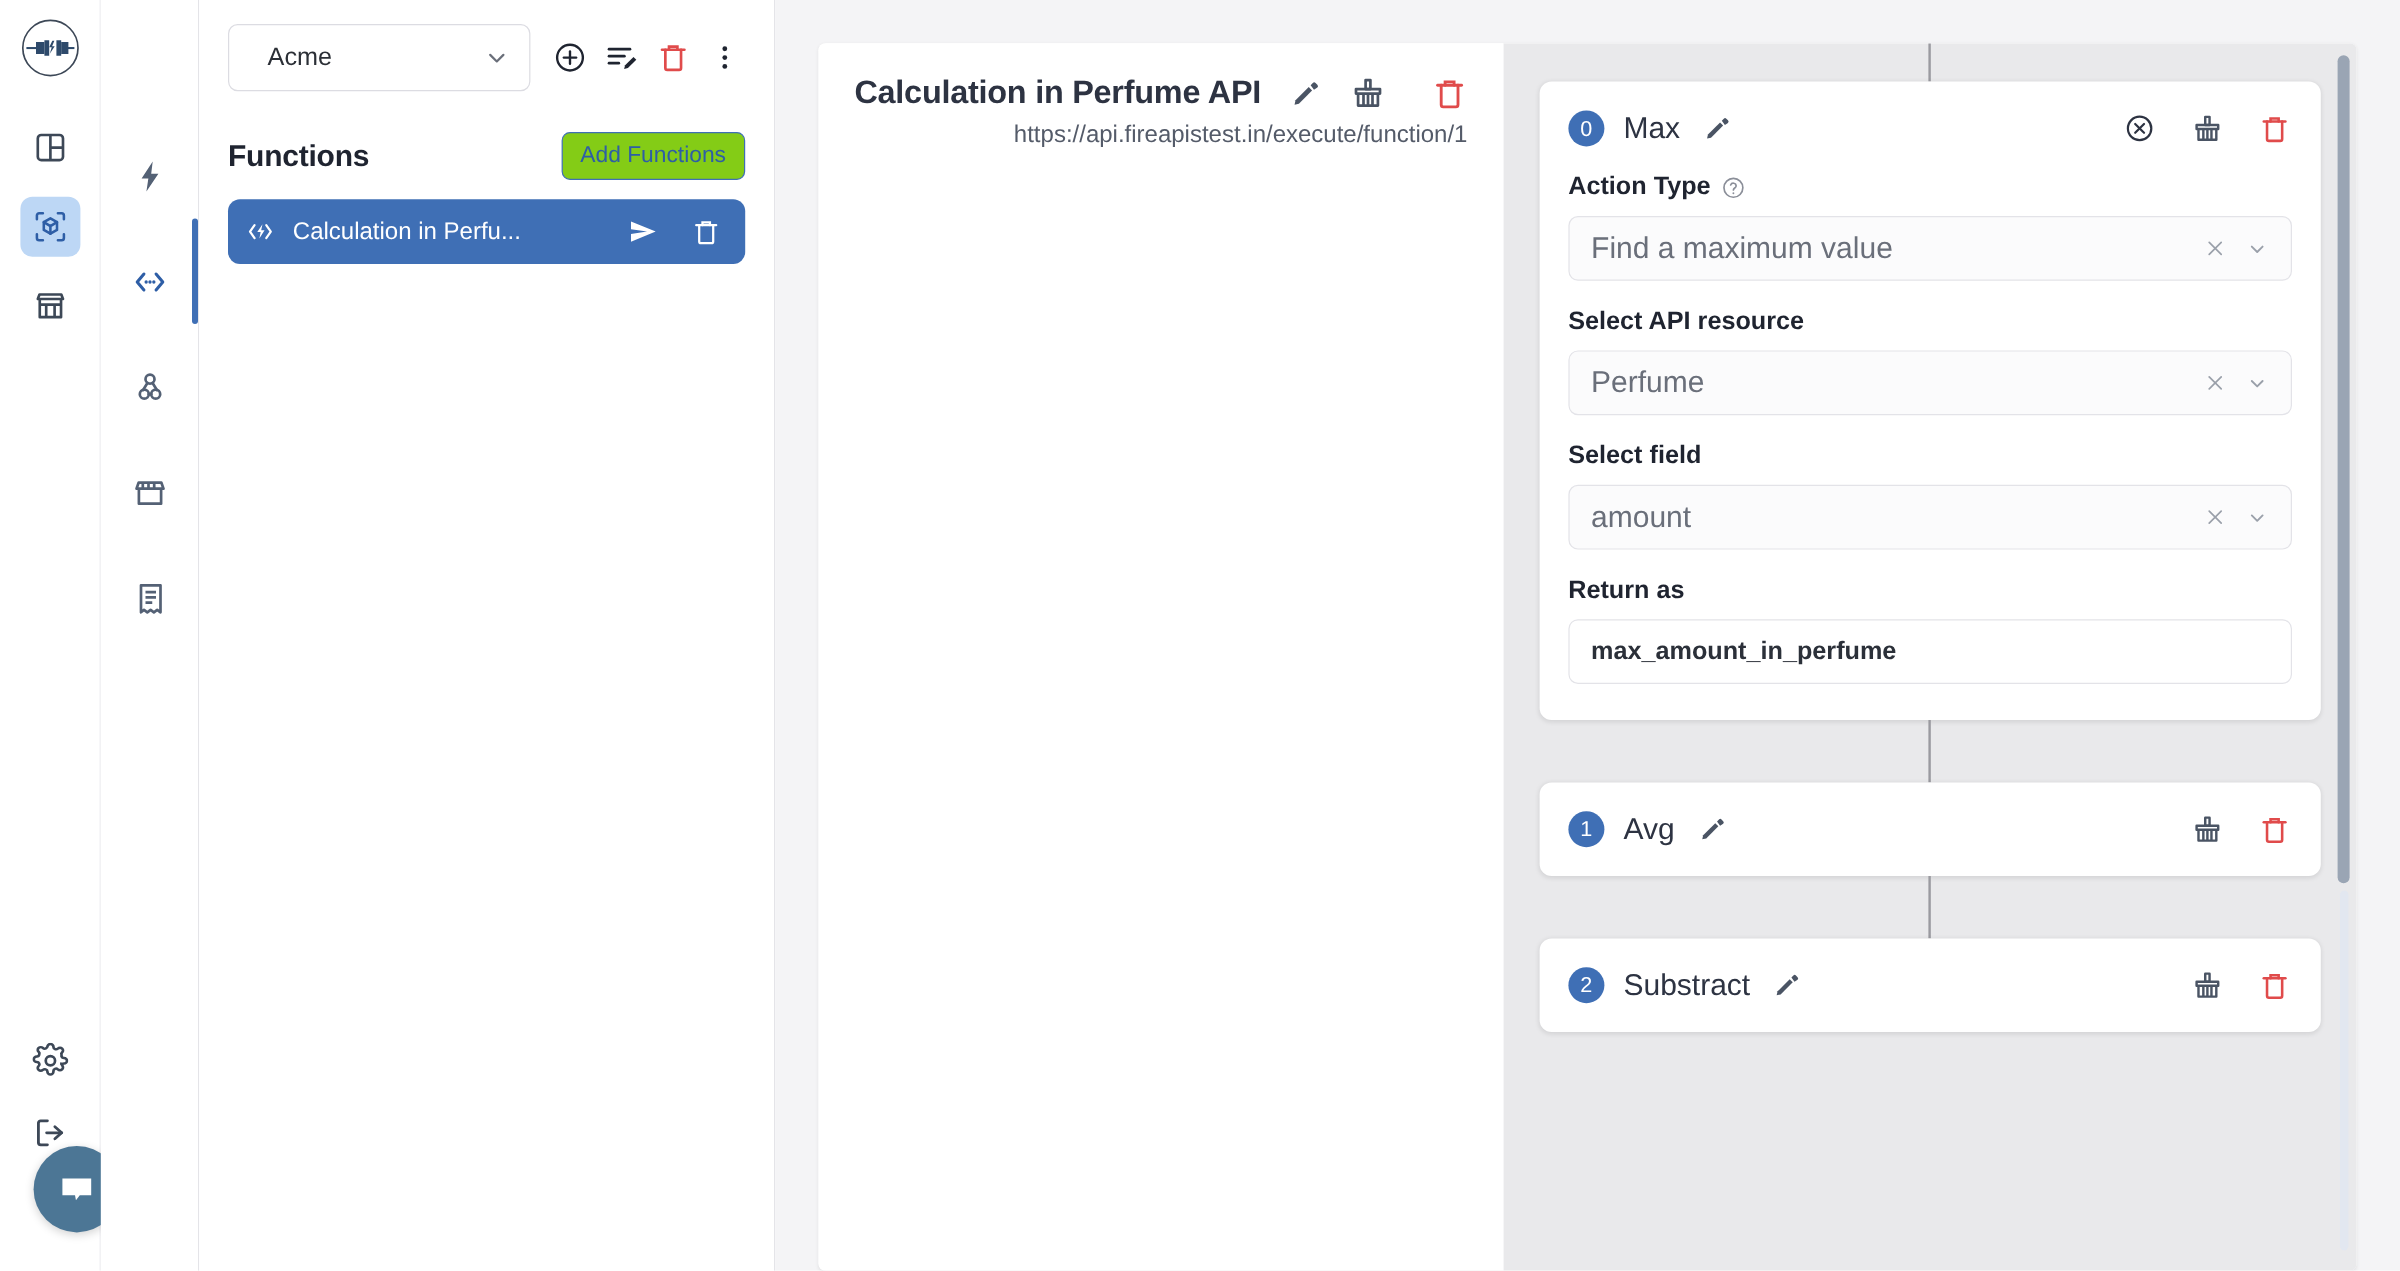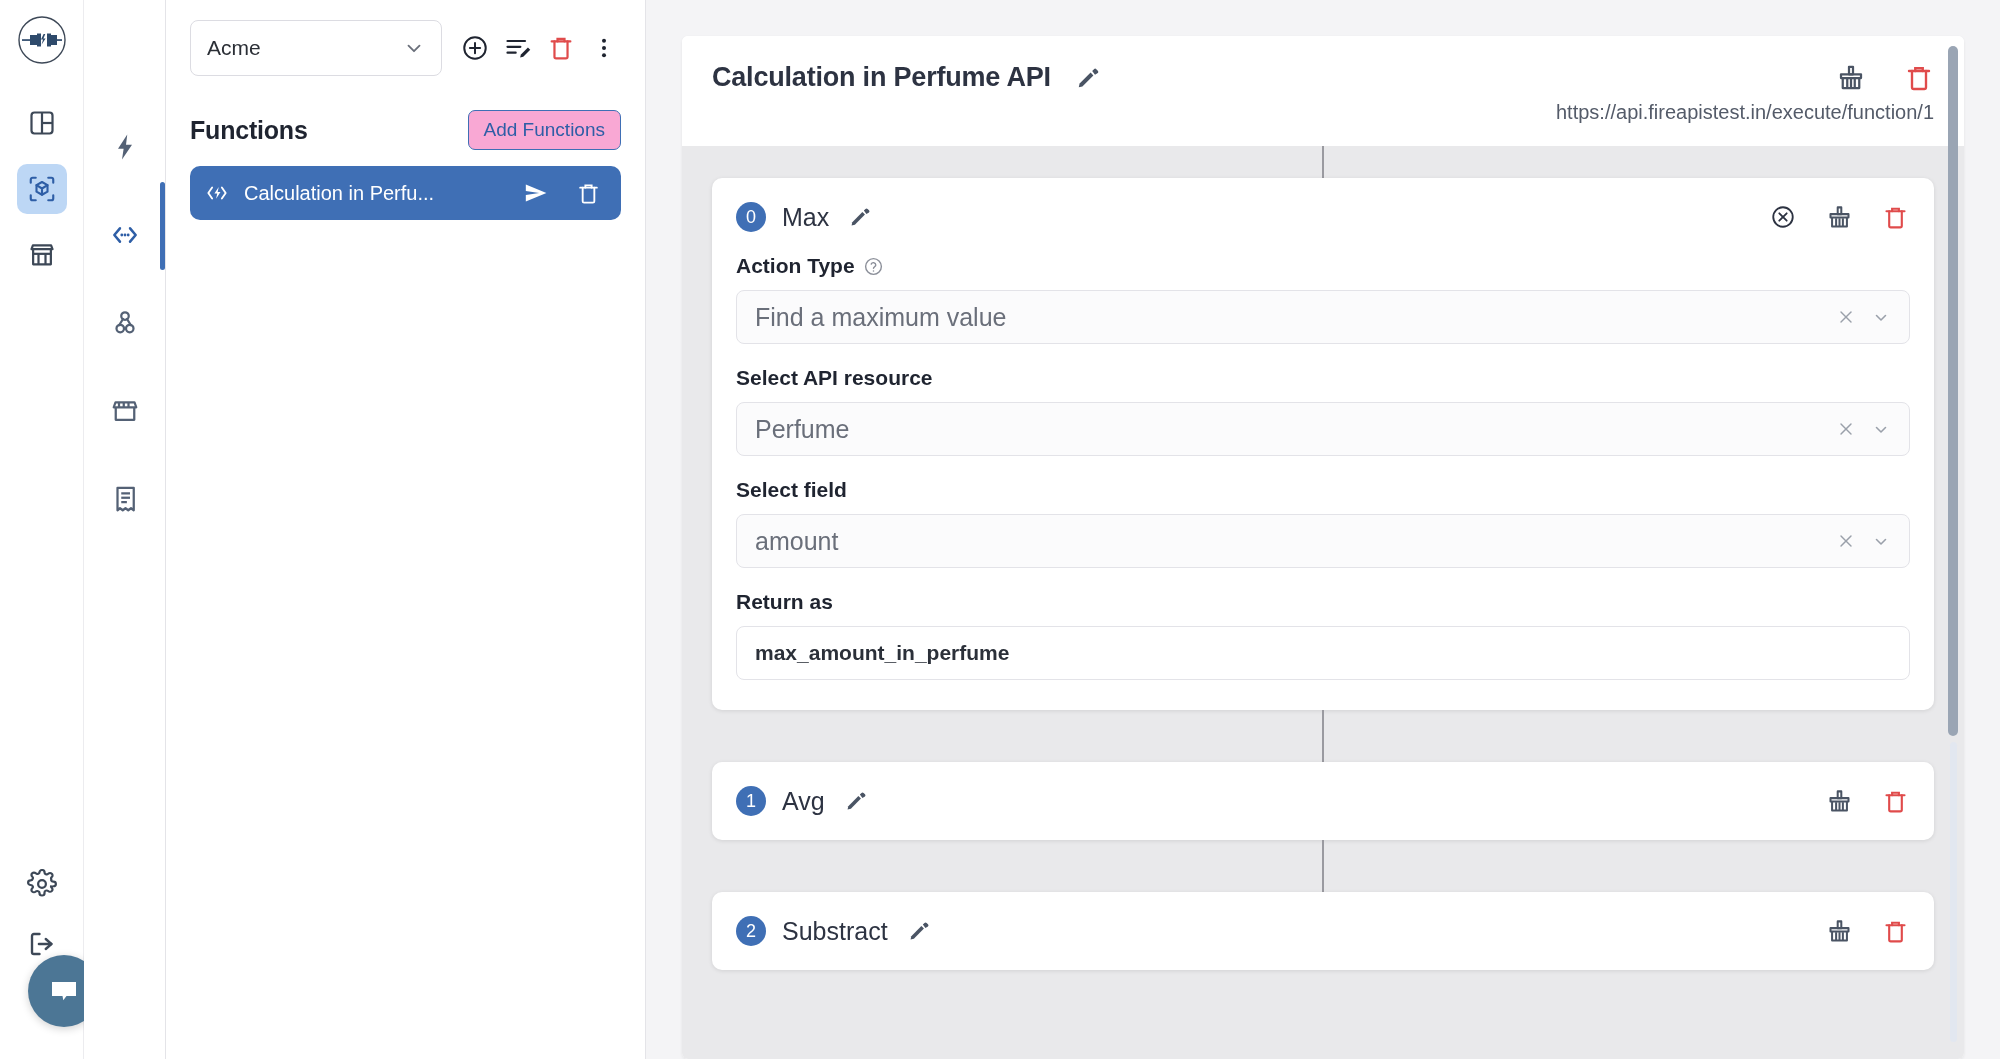--- a/index.html
+++ b/index.html
@@ -56,50 +56,50 @@
   
   .leftpanel {
     width: 480px; height: 1059px; background:#fff;
     border-right: 1px solid #e4e4e8;
     padding: 0 24px; position: relative; flex: 0 0 480px;
   }
   .org-row { display: flex; align-items: center; gap: 0; padding-top: 20px; }
   .org-select {
     width: 252px; height: 56px; border: 1px solid #dcdce2; border-radius: 8px;
     display: flex; align-items: center; justify-content: space-between;
-    padding: 0 16px 0 16px; cursor: pointer; background: #fff;
+    padding: 0 16px 0 32px; cursor: pointer; background: #fff;
   }
   .org-select .label { font-size: 21px; color: #2b2f36; }
   .org-actions { display: flex; align-items: center; gap: 13px; margin-left: 18px; }
   .icon-btn { width: 30px; height: 30px; display:flex; align-items:center; justify-content:center; cursor:pointer; }
 
   .fn-head { display:flex; align-items:center; justify-content: space-between; margin-top: 34px; }
   .fn-title { font-size: 25px; font-weight: 700; color: #1f2430; letter-spacing: -0.2px; }
   .add-fn-btn {
-    border: 1px solid #3f6fb5; color:#2e5ea6; background:#f9a8d4;
+    border: 1px solid #3f6fb5; color:#2e5ea6; background:#84cc16;
     border-radius: 7px; font-size: 19px; padding: 8px 15px; cursor: pointer;
     font-family: "Liberation Sans", sans-serif; white-space: nowrap;
   }
   .fn-list { margin-top: 16px; }
   .fn-item {
     height: 54px; border-radius: 10px; background: #3f6fb5; color:#fff;
     display:flex; align-items:center; padding: 0 18px 0 14px; cursor: pointer; gap: 14px;
   }
   .fn-item .name { font-size: 20px; flex: 1; white-space: nowrap; overflow: hidden; }
   .fn-item .acts { display:flex; align-items:center; gap: 22px; }
 
   
   .main {
     flex: 1 1 auto; height: 1059px; background: #f4f4f6;
     padding: 36px 36px 0 36px; position: relative; overflow: hidden;
   }
   .sheet {
     background: #fff; border-radius: 6px; height: 1023px;
     box-shadow: 0 1px 3px rgba(0,0,0,.07);
-    display: flex; flex-direction: column; overflow: hidden; position: relative;
+    display: flex; flex-direction: row; overflow: hidden; position: relative;
   }
   .sheet-head { padding: 26px 30px 22px 30px; background:#fff; }
   .sheet-title-row { display:flex; align-items:center; gap: 22px; }
   .sheet-title { font-size: 27px; font-weight: 700; color:#2d3342; letter-spacing: -0.2px; }
   .sheet-head-icons { margin-left:auto; display:flex; align-items:center; gap: 38px; }
   .sheet-url { font-size: 20px; color:#545b69; margin-top: 8px; text-align: right; }
 
   .canvas {
     flex: 1 1 auto; background: #e9e9eb; position: relative;
     padding: 0 30px; overflow: hidden;

